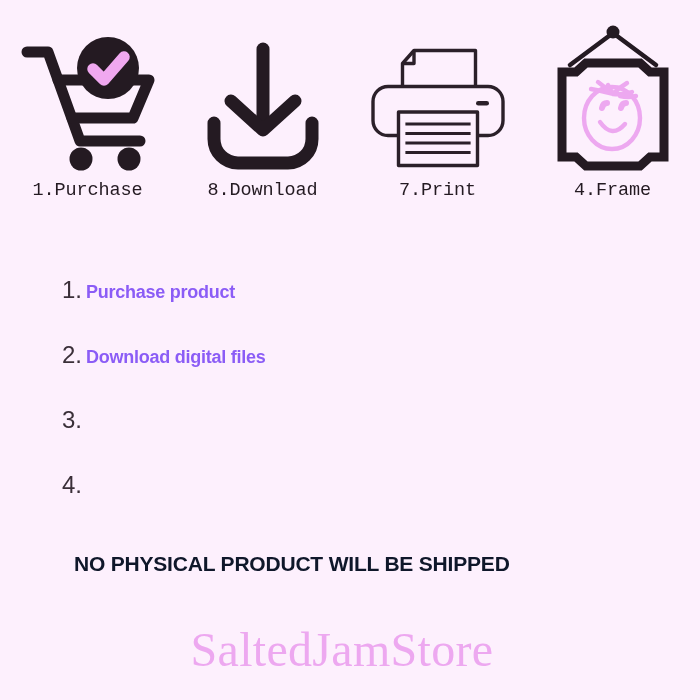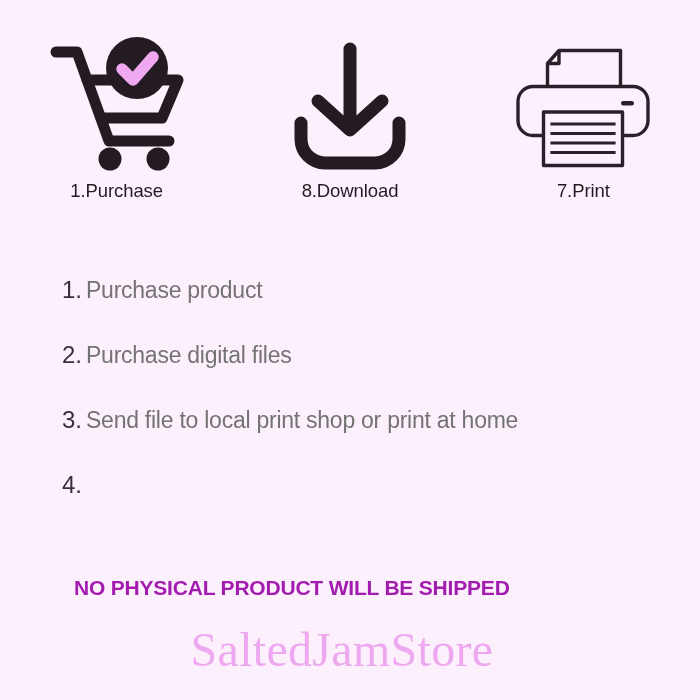--- a/index.html
+++ b/index.html
@@ -42,20 +42,21 @@
     justify-content: center;
   }
   .step-art svg { display: block; overflow: visible; }
   .step-caption {
     font-size: 18.5px;
     color: #241a22;
     letter-spacing: -0.1px;
     line-height: 1;
     margin-top: 9px;
     white-space: nowrap;
+    font-family: Liberation Mono, monospace;
   }
 
   
   .instructions {
     position: absolute;
     left: 62px;
     top: 276px;
     width: 620px;
   }
   .instr-row {
@@ -64,35 +65,35 @@
     height: 65px;
   }
   .instr-num {
     font-size: 24px;
     font-weight: 300;
     color: #3a2f38;
     margin-right: 4px;
     white-space: nowrap;
   }
   .instr-text {
-    font-size: 23px;
-    font-weight: 400;
-    color: #737373;
+    font-size: 18px;
+    font-weight: 700;
+    color: #8b5cf6;
     letter-spacing: -0.25px;
     white-space: nowrap;
   }
 
   
   .disclaimer {
     position: absolute;
     left: 74px;
-    top: 576px;
+    top: 552px;
     font-size: 21px;
     font-weight: 700;
-    color: #a21caf;
+    color: #0f172a;
     letter-spacing: -0.2px;
     white-space: nowrap;
   }
 
   
   .brand {
     position: absolute;
     left: 0;
     top: 626px;
     width: 684px;
@@ -155,35 +156,53 @@
           <path d="M39 85 H101"></path>
           <path d="M39 94.5 H101"></path>
           <path d="M39 104 H101"></path>
           <path d="M39 113.5 H101"></path>
         </g>
       </svg>
     </div>
     <div class="step-caption">7.Print</div>
   </div>
 
+  <div class="step">
+    <div class="step-art">
+      <svg width="126" height="148" viewBox="0 0 126 148">
+
+        <path d="M63 8 L20 40 M63 8 L106 40" fill="none" stroke="#241a22" stroke-width="4.6" stroke-linecap="round"></path>
+        <circle cx="63" cy="7" r="6.5" fill="#241a22"></circle>
+
+        <path d="M12 47 H26 L36 38 H90 L100 47 H114 V132 H100 L90 141 H36 L26 132 H12 Z" fill="none" stroke="#241a22" stroke-width="9" stroke-linejoin="miter"></path>
+
+        <g fill="none" stroke="#eda8f0" stroke-width="4.4" stroke-linecap="round" stroke-linejoin="round">
+          <ellipse cx="62" cy="93" rx="28" ry="31"></ellipse>
+          <path d="M52 83 q1 -5 5 -5 M71 83 q1 -5 5 -5" stroke-width="6"></path>
+          <path d="M50 97 q12 17 25 2"></path>
+          <path d="M41 64 q12 2 22 5 M48 57 q8 6 15 12 M63 69 q7 -7 14 -11 M63 69 q10 1 19 -2 M70 71 q8 2 16 0 M58 60 q3 6 5 9"></path>
+        </g>
+      </svg>
+    </div>
+    <div class="step-caption">4.Frame</div>
+  </div>
 
 </div>
 
 <div class="instructions">
   <div class="instr-row">
     <span class="instr-num">1.</span>
     <span class="instr-text">Purchase product</span>
   </div>
   <div class="instr-row">
     <span class="instr-num">2.</span>
-    <span class="instr-text">Purchase digital files</span>
+    <span class="instr-text">Download digital files</span>
   </div>
   <div class="instr-row">
     <span class="instr-num">3.</span>
-    <span class="instr-text">Send file to local print shop or print at home</span>
   </div>
   <div class="instr-row">
     <span class="instr-num">4.</span>
   </div>
 </div>
 
 <div class="disclaimer">NO PHYSICAL PRODUCT WILL BE SHIPPED</div>
 
 <div class="brand">SaltedJamStore</div>
 

